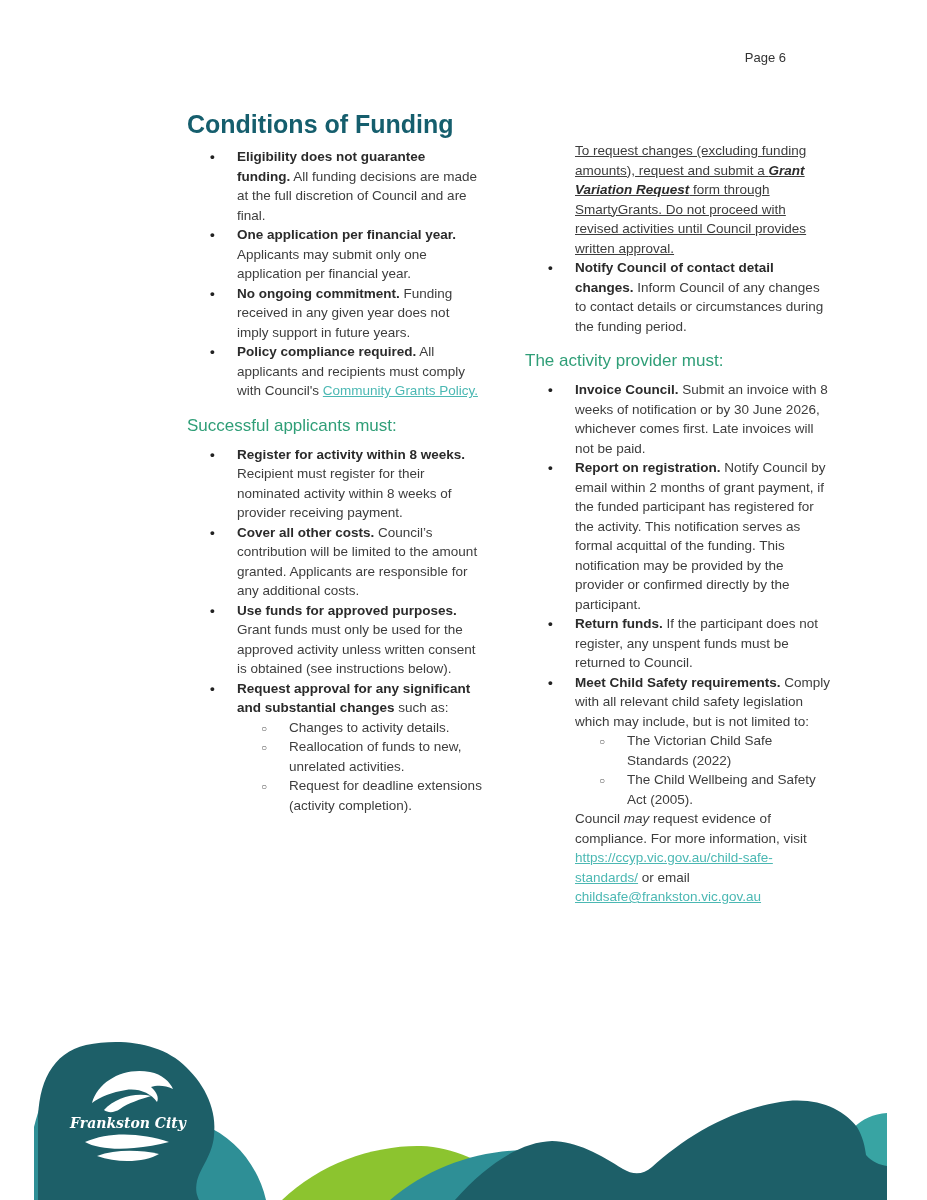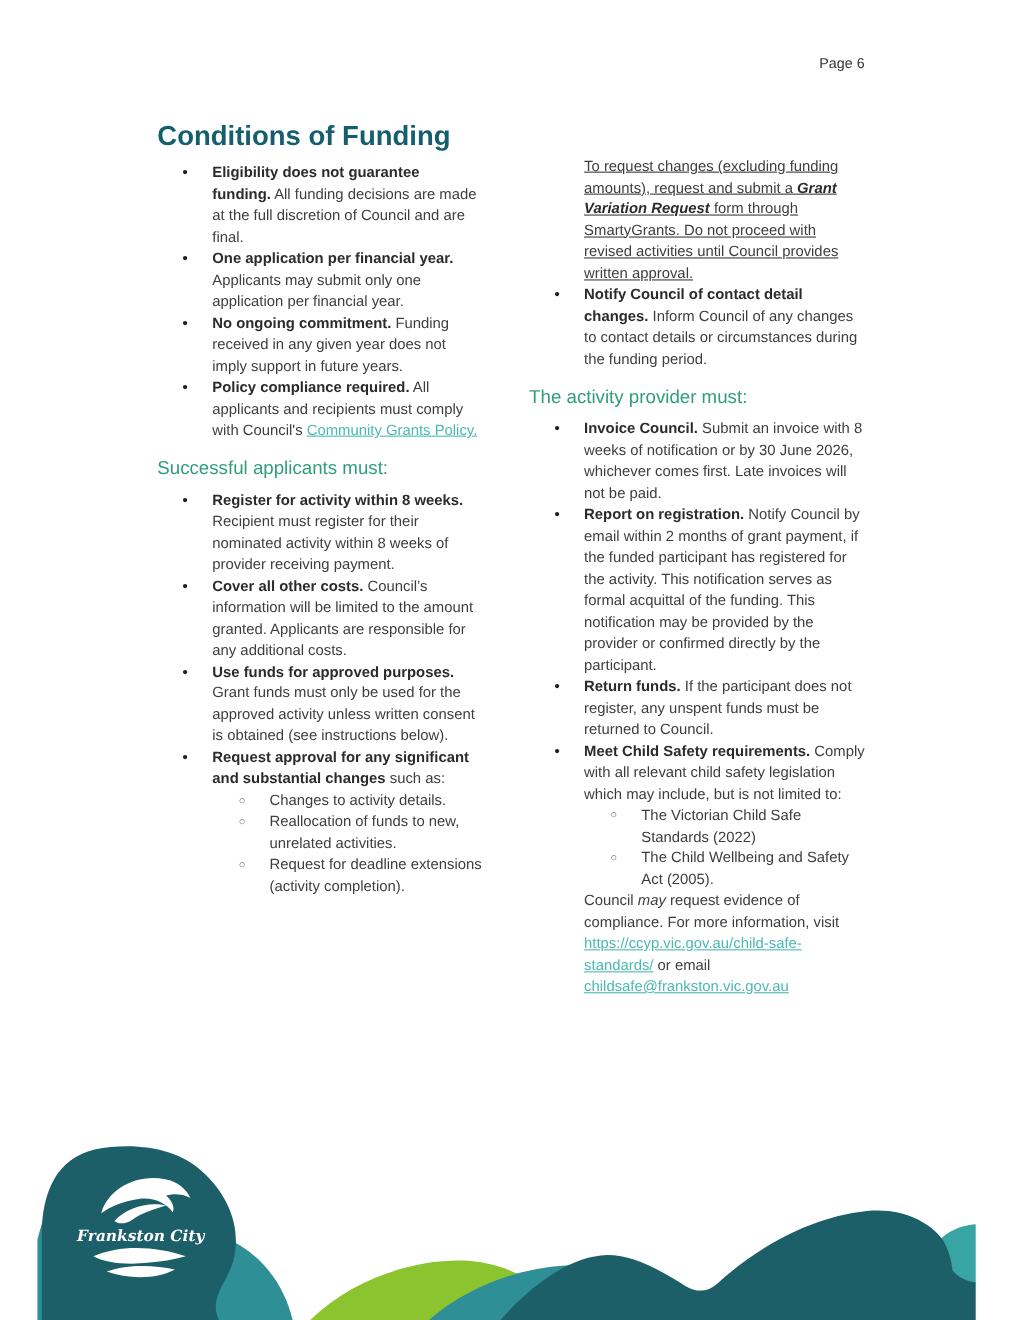--- a/index.html
+++ b/index.html
@@ -1,20 +1,20 @@
 <!DOCTYPE html>
 <html style="--c-heading: #155e6d; --c-subhead: #2f9e77; --c-link: #4bb8b3; --c-f-dark: #1d5f68; --c-f-teal: #2e8f96; --c-f-light: #38a4a3; --c-f-green: #8cc42f;"><head>
 <meta charset="utf-8">
 <style>
   html,body{margin:0;padding:0;background:#fff;}
   .page{position:relative;width:927px;height:1200px;background:#fff;overflow:hidden;
         font-family:"Liberation Sans",sans-serif;color:#3d3d3d;}
   .page-num{position:absolute;top:50px;right:141px;font-size:13px;color:#333;}
   .content{position:absolute;left:143px;top:110px;width:744px;display:flex;align-items:flex-start;}
-  .col-left{width:295px;}
+  .col-left{width:295px;margin-left:44px;}
   .col-right{width:306px;margin-left:43px;padding-top:31px;}
   h1{font-size:25px;line-height:28px;margin:0 0 9px 0;color:var(--c-heading);font-weight:bold;}
   h2{font-size:17px;line-height:20px;margin:15px 0 9px 0;color:var(--c-subhead);font-weight:normal;}
   .body-text, li{font-size:13.5px;line-height:19.5px;}
   ul{list-style:none;margin:0;padding:0;}
   li.b1{position:relative;padding-left:50px;}
   li.b1::before{content:"\2022";position:absolute;left:23px;top:0;color:#222;font-weight:bold;}
   ul.sub li{position:relative;padding-left:52px;}
   ul.sub li::before{content:"\25CB";position:absolute;left:24px;top:1px;font-size:10px;color:#555;}
   .b{font-weight:bold;color:#2b2b2b;}
@@ -47,21 +47,21 @@
         <li class="b1"><span class="b">Eligibility does not guarantee funding.</span><span> All funding decisions are made at the full discretion of Council and are final.</span></li>
         <li class="b1"><span class="b">One application per financial year.</span><span> Applicants may submit only one application per financial year.</span></li>
         <li class="b1"><span class="b">No ongoing commitment.</span><span> Funding received in any given year does not imply support in future years.</span></li>
         <li class="b1"><span class="b">Policy compliance required.</span><span> All applicants and recipients must comply with Council's </span><span class="link">Community Grants Policy.</span></li>
       </ul>
 
       <h2>Successful applicants must:</h2>
 
       <ul>
         <li class="b1"><span class="b">Register for activity within 8 weeks.</span><span> Recipient must register for their nominated activity within 8 weeks of provider receiving payment.</span></li>
-        <li class="b1"><span class="b">Cover all other costs.</span><span> Council’s information will be limited to the amount granted. Applicants are responsible for any additional costs.</span></li>
+        <li class="b1"><span class="b">Cover all other costs.</span><span> Council’s contribution will be limited to the amount granted. Applicants are responsible for any additional costs.</span></li>
         <li class="b1"><span class="b">Use funds for approved purposes.</span><span> Grant funds must only be used for the approved activity unless written consent is obtained (see instructions below).</span></li>
         <li class="b1">
           <span class="b">Request approval for any significant and substantial changes</span><span> such as:</span>
           <ul class="sub">
             <li>Changes to activity details.</li>
             <li>Reallocation of funds to new, unrelated activities.</li>
             <li>Request for deadline extensions (activity completion).</li>
           </ul>
         </li>
       </ul>

